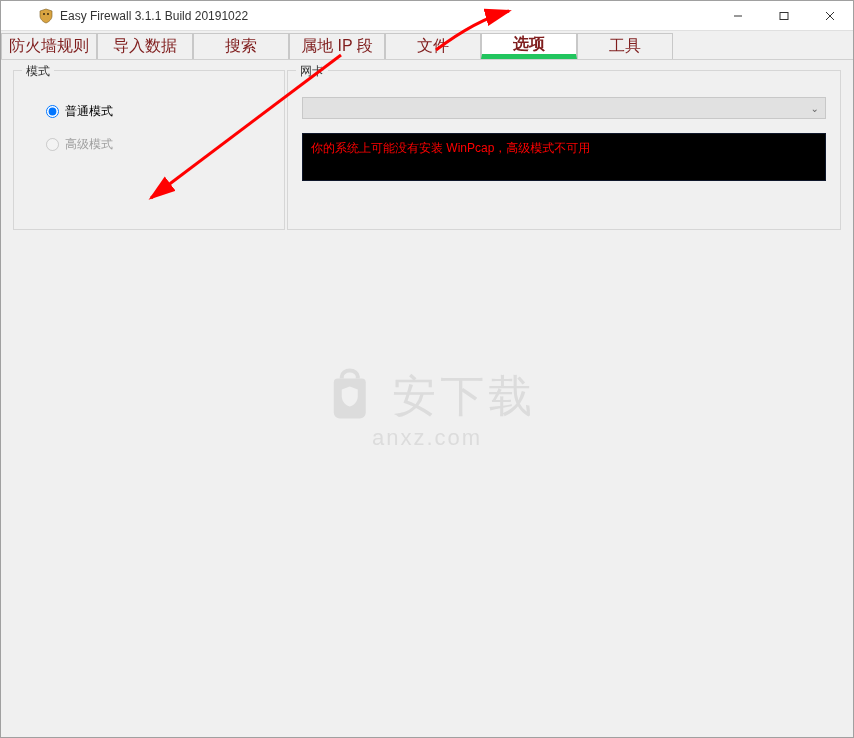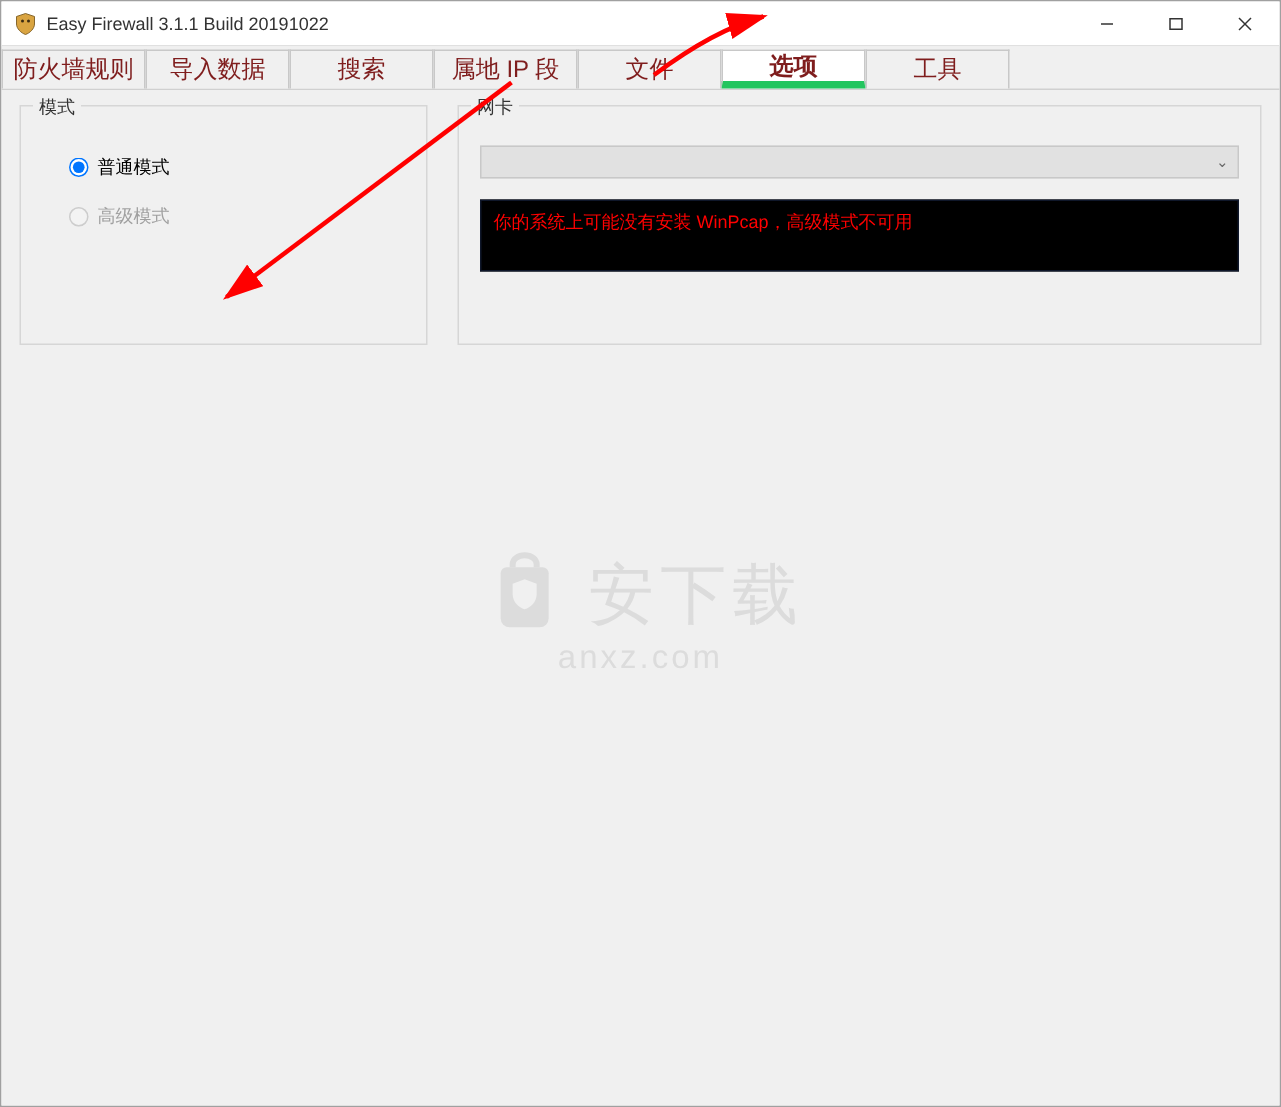--- a/index.html
+++ b/index.html
@@ -1,29 +1,29 @@
 <!DOCTYPE html>
 <html><head>
   <meta charset="utf-8">
   <style>
     * { margin: 0; padding: 0; box-sizing: border-box; font-family: "Microsoft YaHei", "Segoe UI", sans-serif; }
     body { background: #ffffff; width: 854px; height: 738px; overflow: hidden; }
     .window { width: 854px; height: 738px; background: #ffffff; border: 1px solid #a0a0a0; display: flex; flex-direction: column; position: relative; }
-    .titlebar { height: 30px; display: flex; align-items: center; background: #ffffff; border-bottom: 1px solid #e0e0e0; }
+    .titlebar { height: 30px; display: flex; align-items: center; background: #ffffff; border-bottom: 1px solid #e0e0e0; padding-left: 29px; }
     .titlebar-icon { width: 16px; height: 16px; margin-left: 8px; margin-right: 6px; }
     .titlebar-title { font-size: 12px; color: #333; flex: 1; }
     .titlebar-controls { display: flex; height: 100%; }
     .titlebar-btn { width: 46px; display: flex; align-items: center; justify-content: center; font-size: 14px; cursor: pointer; }
     .tabs-row { display: flex; background: #f0f0f0; border-bottom: 1px solid #d0d0d0; }
     .tab { width: 96px; height: 26px; display: flex; align-items: center; justify-content: center; font-size: 16px; color: #7f1d1d; border: 1px solid #c8c8c8; border-bottom: none; background: #f0f0f0; margin-top: 2px; cursor: pointer; }
     .tab.active { background: #ffffff; border-bottom: 5px solid #22c55e; position: relative; z-index: 2; font-weight: bold; }
     .content { flex: 1; background: #f0f0f0; position: relative; padding: 10px 12px 12px 12px; }
     .toolbar { display: flex; justify-content: flex-end; gap: 14px; padding: 10px 8px 18px 0; }
     .btn { min-width: 82px; height: 36px; background: #e1e1e1; border: 1px solid #adadad; font-size: 12px; display: flex; align-items: center; justify-content: center; cursor: pointer; }
-    .panels { display: flex; gap: 20px; align-items: flex-start; }
+    .panels { display: flex; gap: 2px; align-items: flex-start; }
     .fieldset { border: 1px solid #d6d6d6; background: #f0f0f0; position: relative; padding: 26px 14px 14px 14px; }
     .legend { position: absolute; top: -8px; left: 8px; background: #f0f0f0; padding: 0 4px; font-size: 12px; color: #333; }
     .fs-mode { width: 272px; height: 160px; }
     .fs-net { flex: 1; height: 160px; }
     .radio-row { display: flex; align-items: center; gap: 6px; font-size: 12px; margin-left: 18px; margin-top: 6px; }
     .radio-row.disabled { color: #a0a0a0; }
     .radio-row input[type=radio] { width: 13px; height: 13px; }
     .combo { width: 100%; height: 22px; background: #e1e1e1; border: 1px solid #c8c8c8; display: flex; align-items: center; justify-content: flex-end; padding: 0 6px; font-size: 12px; color: #555; cursor: pointer; margin-bottom: 14px; }
     .combo .caret { font-size: 10px; color: #666; }
     .status-box { border: 1px solid #0f172a; background: #000000; min-height: 48px; padding: 6px 8px; font-size: 12px; color: #ff0000; }

